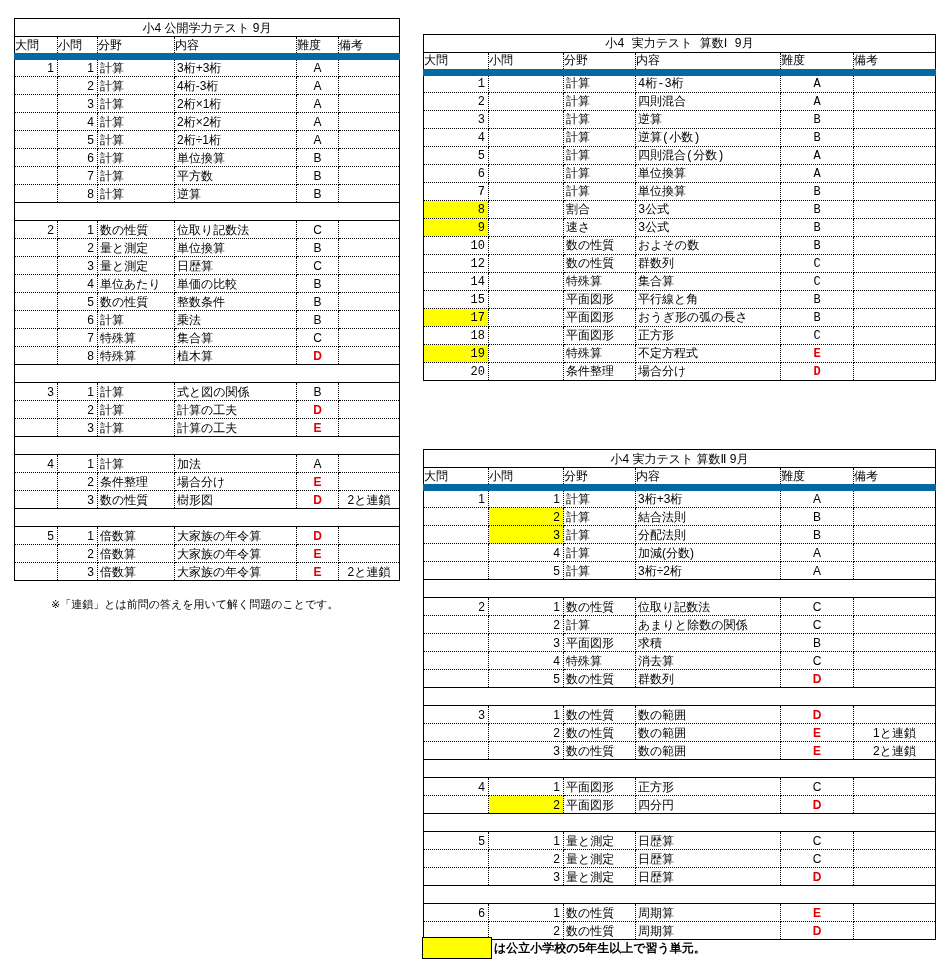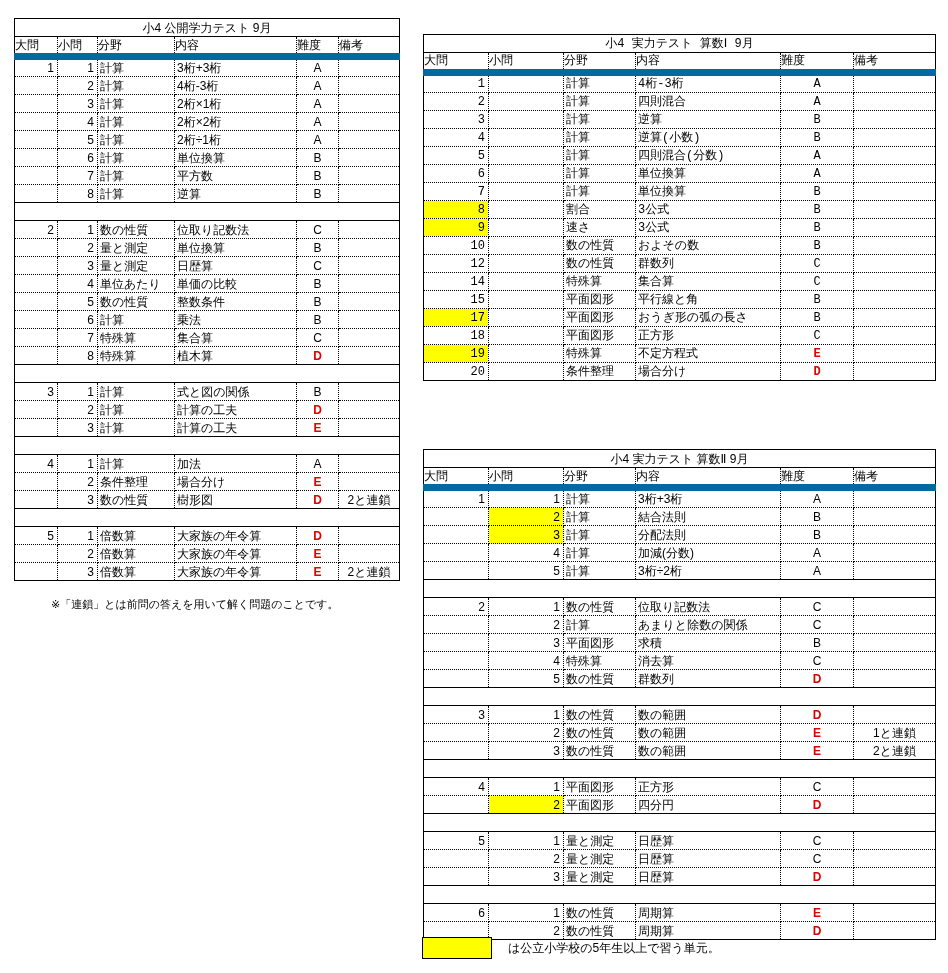--- a/index.html
+++ b/index.html
@@ -25,21 +25,21 @@
   table.sheet td.sep { border-top: 1px solid #000; border-bottom: 1px solid #000; border-left: 1px solid #000; border-right: 1px solid #000; }
   table.sheet td.c-q, table.sheet td.c-sub { text-align: right; padding-right: 3px; }
   table.sheet td.c-field, table.sheet td.c-content { text-align: left; padding-left: 2px; }
   table.sheet td.c-difficulty, table.sheet td.c-note { text-align: center; }
   table.sheet td.hard { color: var(--hard-color); font-weight: bold; }
   table.sheet td.hl { background: var(--hl-color); }
 
   .note-left { position: absolute; left: 20px; top: 597px; font-size: 11px; margin-left: 31px; }
   .legend { position: absolute; left: 422px; top: 937px; display: flex; align-items: center; font-size: 12px; }
   .legend-swatch { width: 68px; height: 20px; background: var(--hl-color); border: 1px solid #000; display: inline-block; }
-  .legend-text { margin-left: 16px; }
+  .legend-text { margin-left: 2px; font-weight: bold; }
 </style>
 </head>
 <body style="--hl-color: #ffff00; --hard-color: #e00000;">
 
 <div class="tbl-wrap" id="table-kokai-wrap">
   <table class="sheet">
       <colgroup>
         <col style="width: 43px;">
         <col style="width: 40px;">
         <col style="width: 77px;">

